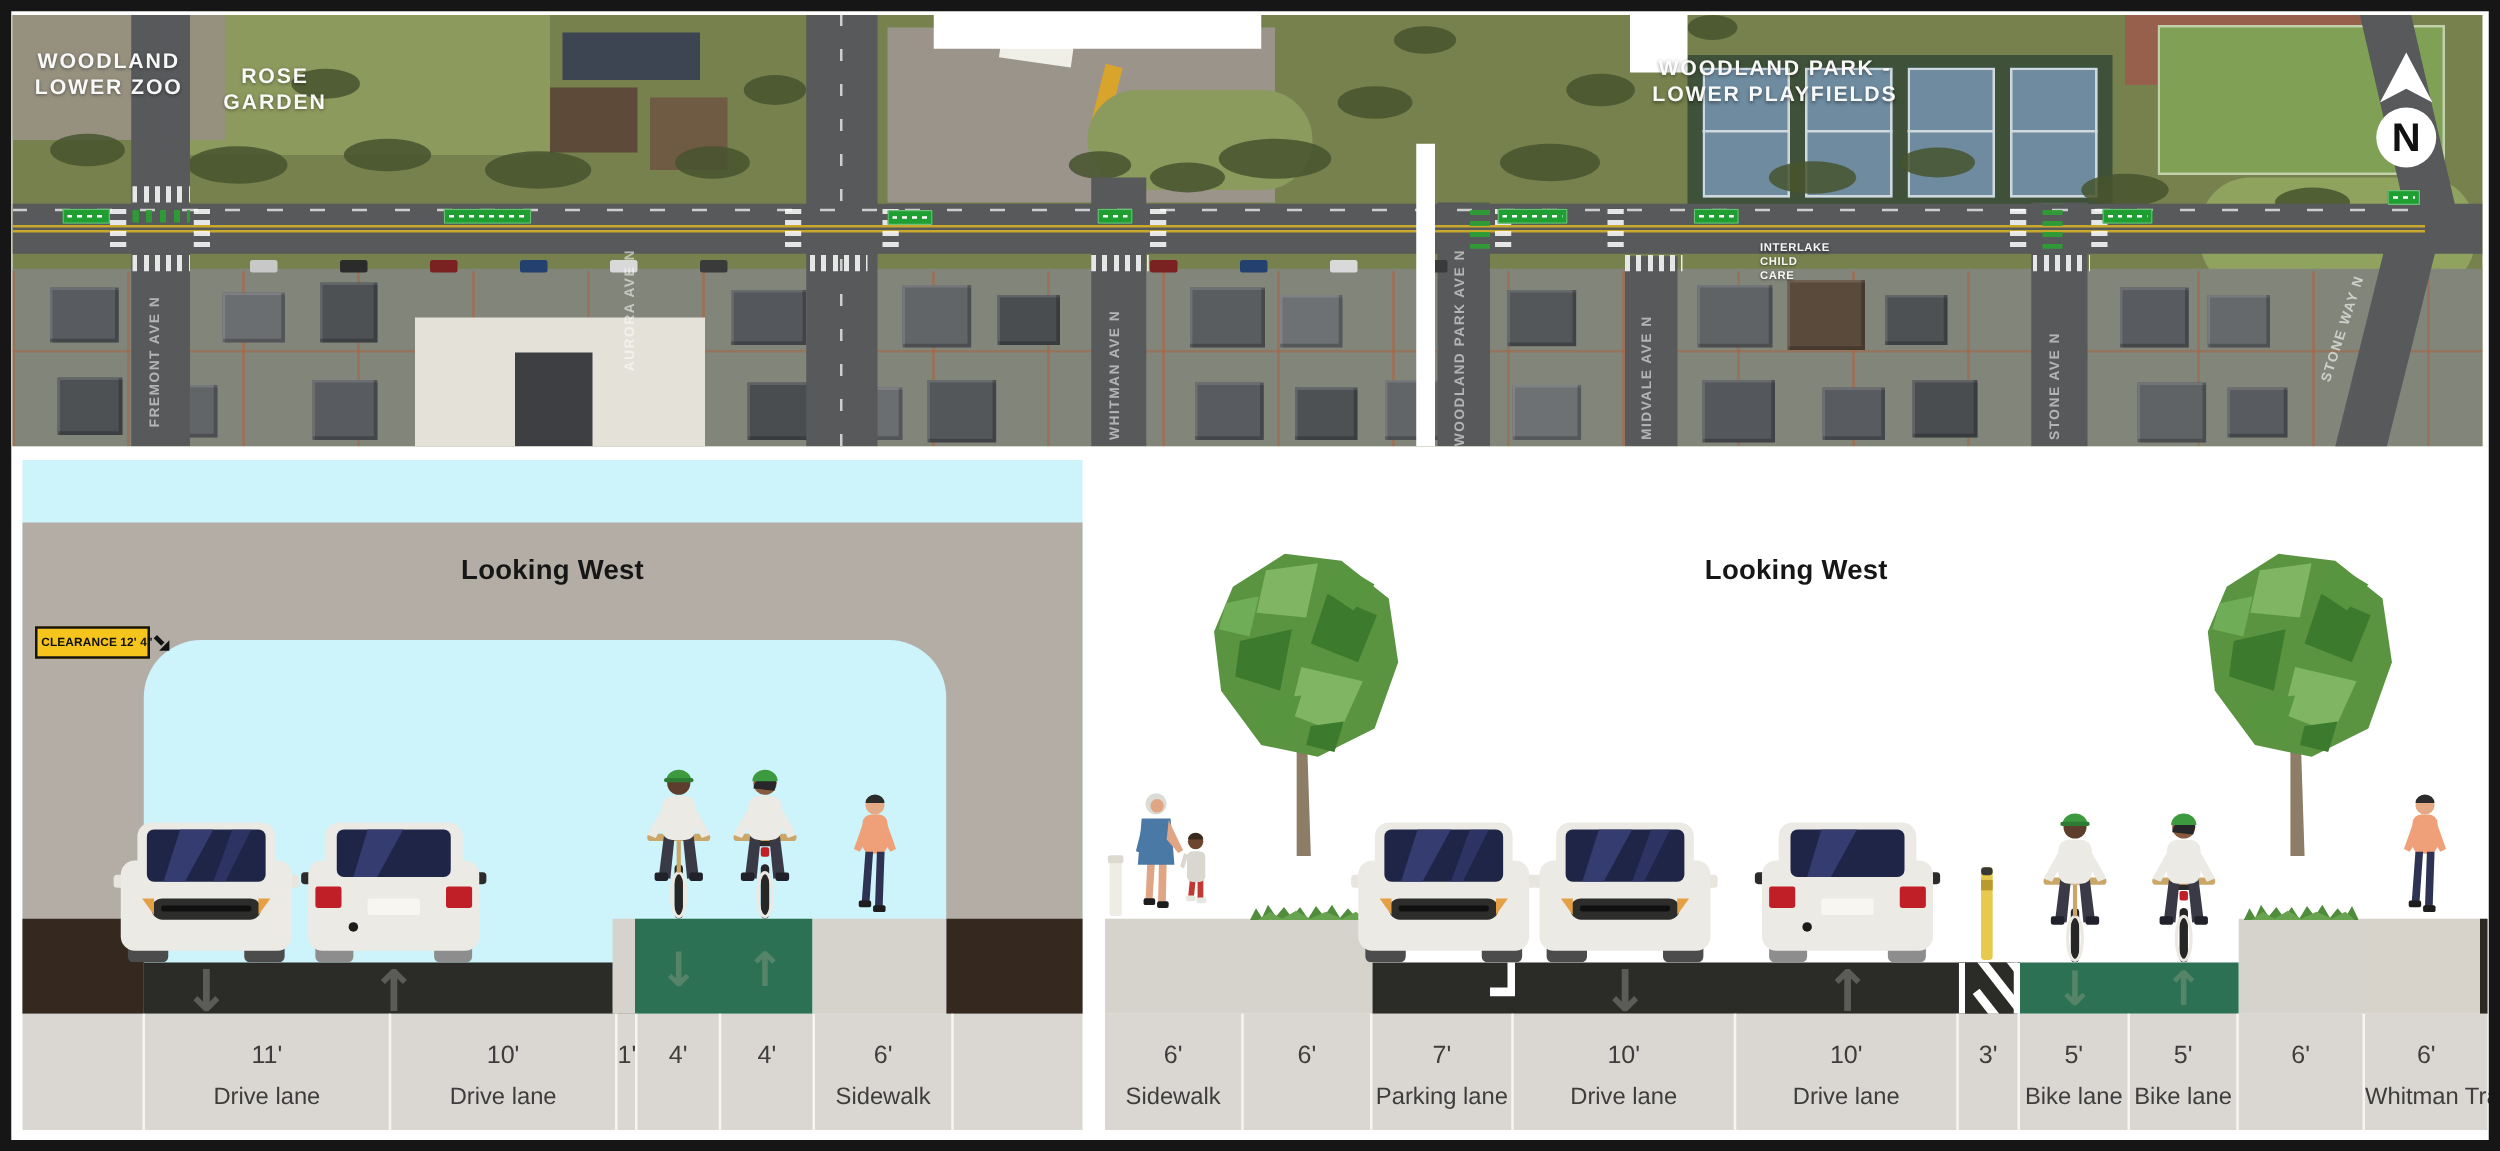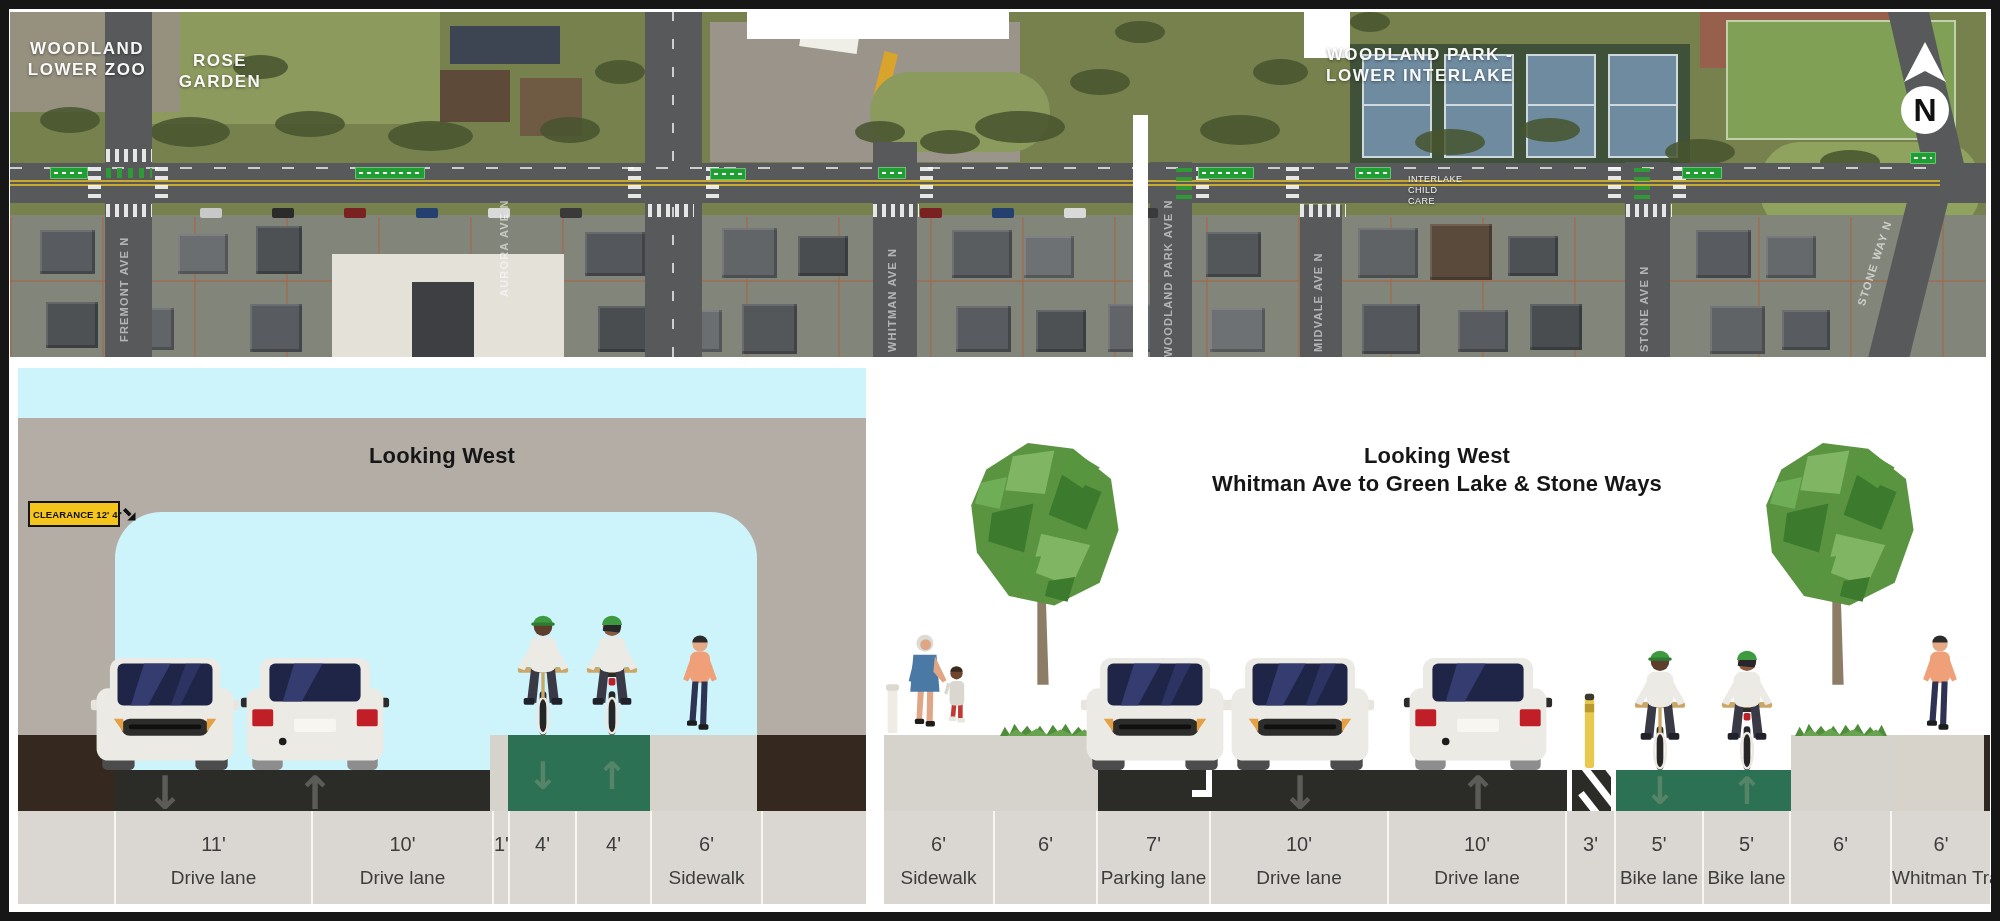--- a/index.html
+++ b/index.html
@@ -6,22 +6,22 @@
   .canvas{position:relative;width:2000px;height:921px;background:#fff;overflow:hidden;
           font-family:"Liberation Sans",sans-serif;}
   .frame{position:absolute;inset:0;border:9px solid #161616;pointer-events:none;z-index:60;}
   .abs{position:absolute;}
 
   
   .map{position:absolute;left:10px;top:12px;width:1976px;height:345px;background:#76814e;overflow:hidden;}
   .map-label{position:absolute;color:rgba(255,255,255,.96);font-size:17px;font-weight:bold;
              letter-spacing:1.5px;text-align:center;line-height:21px;white-space:pre-line;
              text-shadow:0 1px 3px rgba(0,0,0,.45);}
-  .map-label-sm{position:absolute;color:rgba(255,255,255,.95);font-size:9px;font-weight:normal;
-             letter-spacing:.5px;line-height:11px;white-space:pre-line;text-shadow:0 1px 2px rgba(0,0,0,.5);}
+  .map-label-sm{position:absolute;color:rgba(255,255,255,.95);font-size:9px;font-weight:bold;
+             letter-spacing:.5px;line-height:11px;white-space:pre-line;text-shadow:0 1px 2px rgba(0,0,0,.5);margin-top:19px;}
   .street-label{position:absolute;color:rgba(255,255,255,.55);font-size:11px;font-weight:bold;
              letter-spacing:1.2px;writing-mode:vertical-rl;transform:rotate(180deg);white-space:nowrap;}
   .road{background:#57595a;}
   .cw-v{position:absolute;width:13px;height:33px;
         background:repeating-linear-gradient(0deg,#fff 0 4px,transparent 4px 9px);opacity:.85;}
   .cw-h{position:absolute;width:46px;height:13px;
         background:repeating-linear-gradient(90deg,#fff 0 4px,transparent 4px 9px);opacity:.85;}
   .bike-cross{position:absolute;background:repeating-linear-gradient(0deg,#2aa233 0 4px,transparent 4px 9px);opacity:.9;}
   .bike-box{position:absolute;background:#1f9e32;border-radius:1px;box-shadow:inset 0 0 0 1px rgba(255,255,255,.35);}
   .notch{position:absolute;background:#fff;}
@@ -332,21 +332,21 @@
 
     <div class="notch" style="left:737px;top:0;width:262px;height:27px;"></div>
     <div class="notch" style="left:1294px;top:0;width:46px;height:46px;"></div>
     <div class="notch" style="left:1123px;top:103px;width:15px;height:242px;"></div>
 
     <div class="map-label" style="left:12px;top:26px;width:130px;">WOODLAND
 LOWER ZOO</div>
     <div class="map-label" style="left:150px;top:38px;width:120px;">ROSE
 GARDEN</div>
     <div class="map-label" style="left:1300px;top:32px;width:220px;">WOODLAND PARK -
-LOWER INTERLAKE</div>
+LOWER PLAYFIELDS</div>
     <div class="map-label-sm" style="left:1398px;top:162px;width:70px;">INTERLAKE
 CHILD
 CARE</div>
     <div class="street-label" style="left:108px;top:200px;height:130px;">FREMONT AVE N</div>
     <div class="street-label" style="left:488px;top:155px;height:130px;">AURORA AVE N</div>
     <div class="street-label" style="left:876px;top:210px;height:130px;">WHITMAN AVE N</div>
     <div class="street-label" style="left:1152px;top:195px;height:150px;">WOODLAND PARK AVE N</div>
     <div class="street-label" style="left:1302px;top:210px;height:130px;">MIDVALE AVE N</div>
     <div class="street-label" style="left:1628px;top:210px;height:130px;">STONE AVE N</div>
     <div class="abs" style="left:1820px;top:245px;color:rgba(255,255,255,.6);font-size:11px;font-weight:bold;letter-spacing:1.2px;transform:rotate(-72deg);white-space:nowrap;">STONE WAY N</div>
@@ -427,21 +427,20 @@
         <div class="l">Sidewalk</div>
       </div>
       <div class="cell" style="width: 103px;">
         <div class="w"></div>
         <div class="l"></div>
       </div>
     </div>
 
   <div class="title" style="left:884px;top:442px;width:1106px;">
     <div>Looking West</div>
-    <div>Whitman Ave to Green Lake &amp; Stone Ways</div>
   </div>
   <div class="blk" style="left:884px;top:735px;width:214px;height:76px;background:#d6d3cd;"></div>
   <div class="blk" style="left:1098px;top:770px;width:518px;height:41px;background:#2b2b27;"></div>
   <div class="blk" style="left:1206px;top:770px;width:6px;height:26px;background:#fff;z-index:5;"></div>
   <div class="blk" style="left:1192px;top:790px;width:20px;height:7px;background:#fff;z-index:5;"></div>
   <div class="blk" style="left:1567px;top:770px;width:49px;height:41px;overflow:hidden;background:#2b2b27;z-index:5;">
     <div class="abs" style="left:0;top:0;width:5px;height:41px;background:#fff;"></div>
     <div class="abs" style="left:44px;top:0;width:5px;height:41px;background:#fff;"></div>
     <div class="abs" style="left:2px;top:14px;width:62px;height:7px;background:#fff;transform:rotate(52deg);"></div>
     <div class="abs" style="left:2px;top:-16px;width:62px;height:7px;background:#fff;transform:rotate(52deg);"></div>

